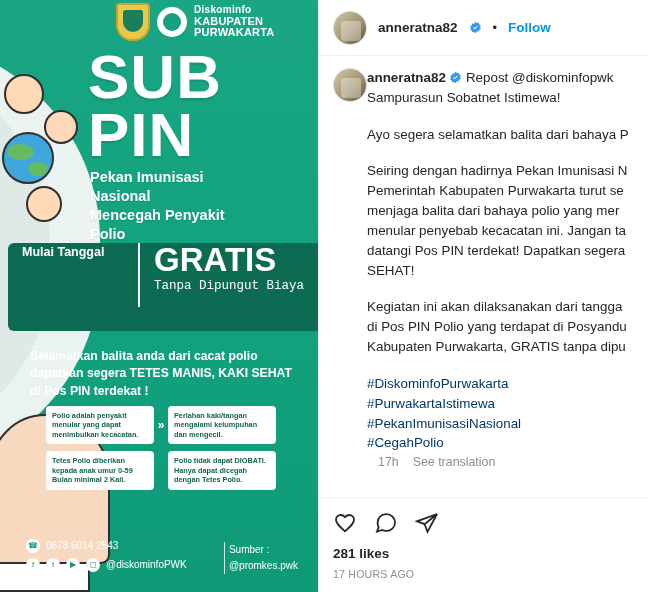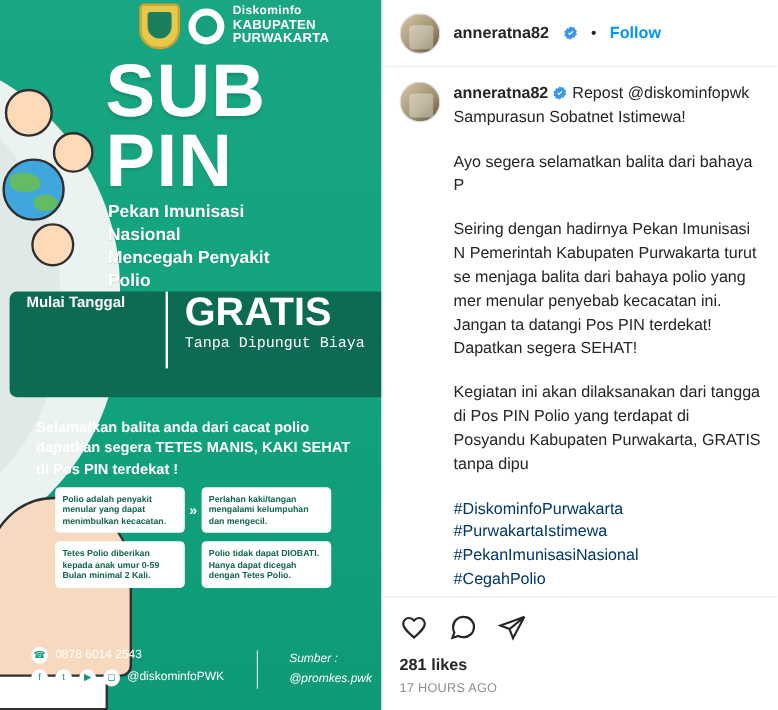--- a/index.html
+++ b/index.html
@@ -15,21 +15,21 @@
     width: 648px; height: 592px;
     display: flex;
     background: #fff;
   }
 
   
   .media {
     position: relative;
     width: 318px;
     height: 592px;
-    background: #3b82f6;
+    background: #701a75;
     overflow: hidden;
     flex: 0 0 318px;
   }
   .media-bg {
     position: absolute; inset: 0;
     background: linear-gradient(180deg, #1aa583 0%, #12a37e 45%, #0f9a77 100%);
   }
   
   .curve-left {
     position: absolute;
@@ -186,27 +186,26 @@
   }
   .contact .row { display: flex; align-items: center; gap: 6px; }
   .badge-ico {
     width: 14px; height: 14px; border-radius: 50%;
     background: #ffffff; color: #0f9a77;
     font-size: 8px; display:inline-flex; align-items:center; justify-content:center;
     flex: 0 0 auto;
   }
   .sumber {
     position: absolute;
-    right: 8px; bottom: 18px;
+    right: 20px; bottom: 18px;
     color: #ffffff;
     font-size: 10px;
     line-height: 1.6;
     border-left: 1px solid rgba(255,255,255,.8);
-    padding-left: 26px;
-    font-style: italic;
+    padding-left: 4px;
   }
 
   
   .kid {
     position: absolute;
     border-radius: 50%;
     background: #ffd9b8;
     border: 2px solid #2f2f2f;
   }
   .globe {
@@ -294,21 +293,20 @@
     font-weight: bold;
     cursor: pointer;
   }
   .ig-body {
     flex: 1 1 auto;
     overflow: hidden;
     padding: 12px 14px 0 14px;
   }
   .caption-row {
     display: flex;
-    gap: 11px;
   }
   .caption-text {
     font-size: 13.4px;
     line-height: 1.48;
     color: #262626;
     word-break: break-word;
   }
   .caption-text .uname-inline {
     font-weight: bold;
     margin-right: 3px;

